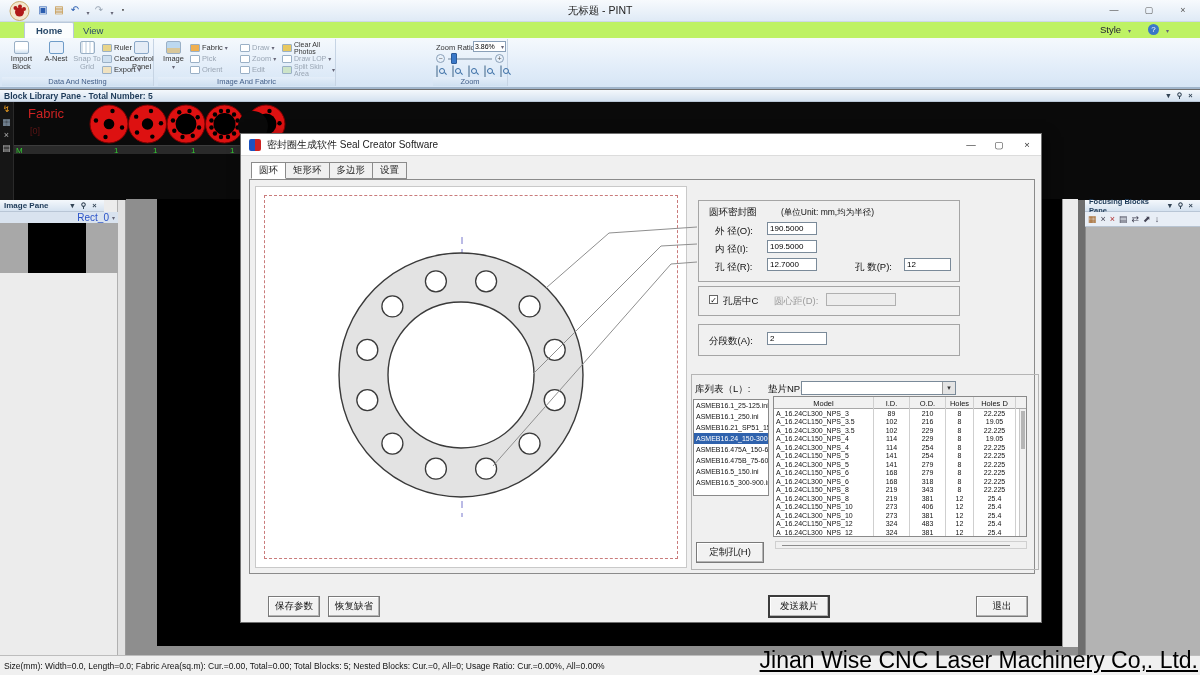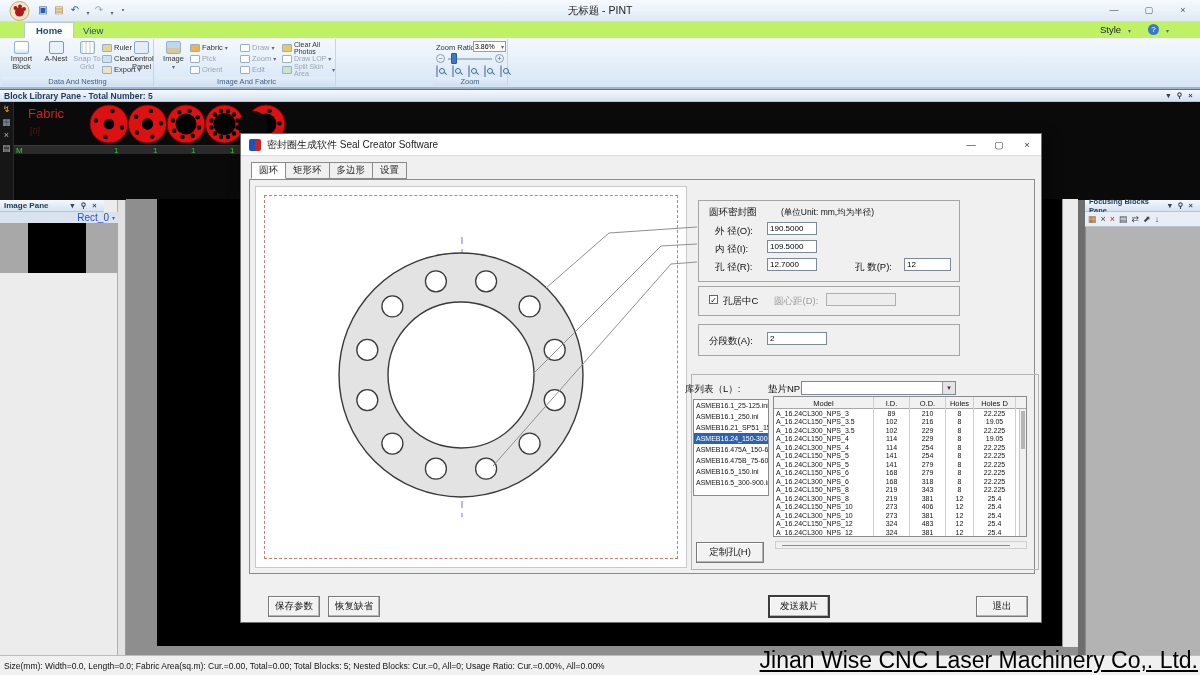--- a/index.html
+++ b/index.html
@@ -387,21 +387,21 @@
       <span class="lbl gray" style="left:75px;top:8px">圆心距(D):</span>
       <input class="inp" style="left: 127px; top: 6px; width: 70px;" disabled="" value="">
     </div>
 
     <div class="gbox" style="left:457px;top:190px;width:262px;height:32px">
       <span class="lbl" style="left:10px;top:10px">分段数(A):</span>
       <input class="inp" style="left: 68px; top: 7px; width: 60px;" readonly="" value="2">
     </div>
 
     <div class="gbox" style="left:450px;top:240px;width:348px;height:196px;border-color:#b5b5b5"></div>
-    <span class="lbl" style="left:444px;top:249px">库列表（L）:</span>
+    <span class="lbl" style="left:454px;top:249px">库列表（L）:</span>
     <span class="lbl" style="left:527px;top:249px">垫片NPS:</span>
     <div class="abs flex" style="left:560px;top:247px;width:155px;height:14px;border:1px solid #7a8a99;background:#fff">
       <span style="flex:1;font-size:8px;padding-left:2px"></span>
       <span style="width:13px;height:12px;background:#e4e4e4;border-left:1px solid #9a9a9a;text-align:center;font-size:7px;line-height:12px;color:#333">▾</span>
     </div>
     <div id="liblist">
         <div class="lb-item">ASMEB16.1_25-125.ini</div>
         <div class="lb-item">ASMEB16.1_250.ini</div>
         <div class="lb-item">ASMEB16.21_SP51_150</div>
         <div class="lb-item sel">ASMEB16.24_150-300.in</div>

